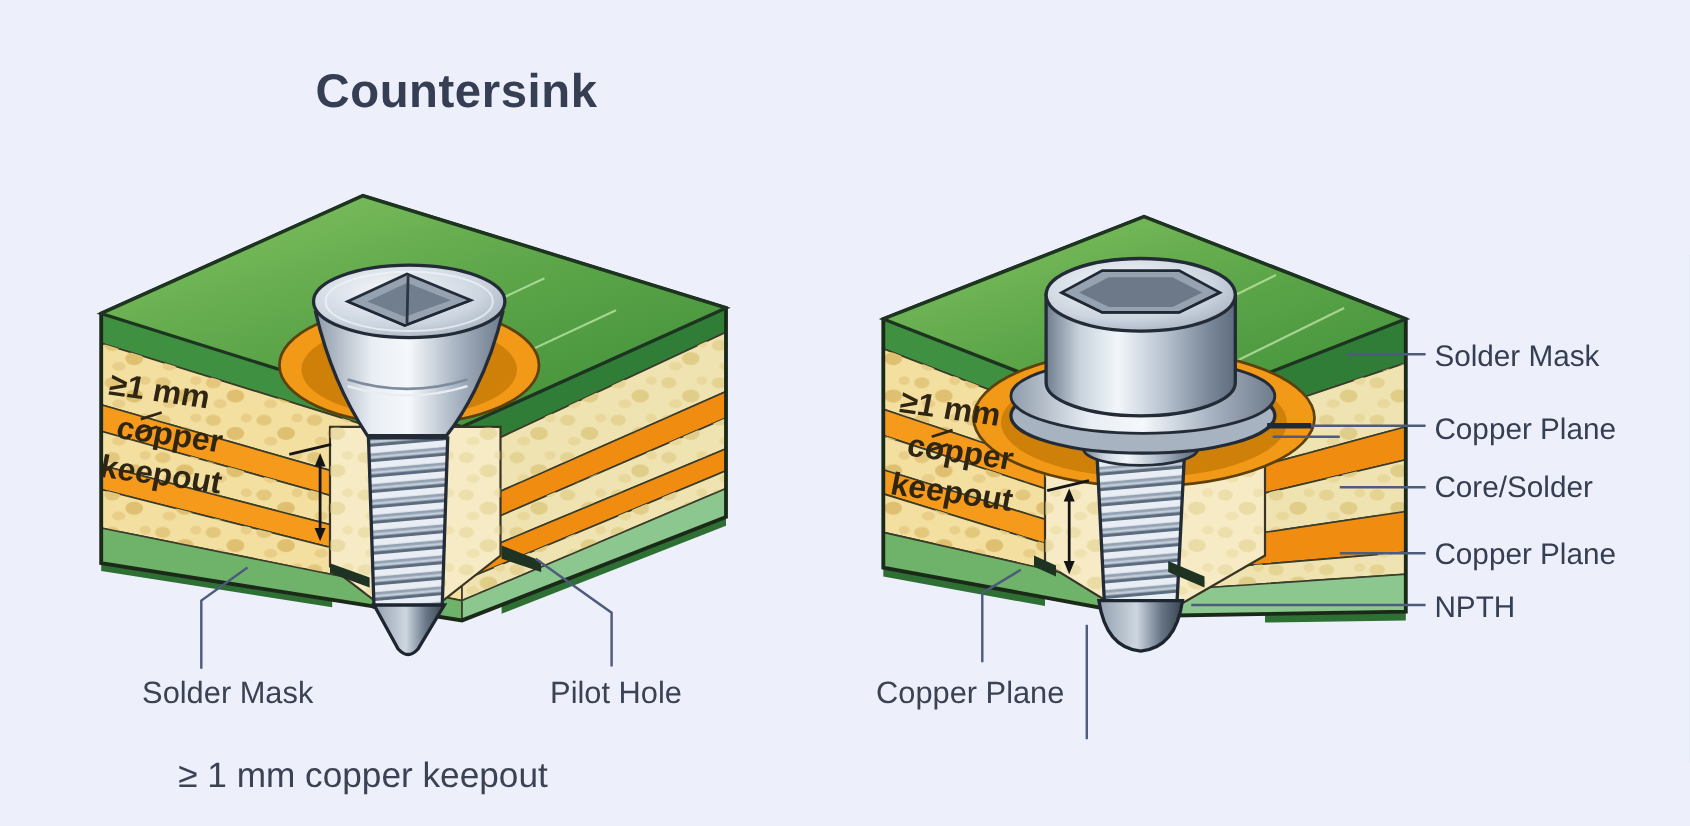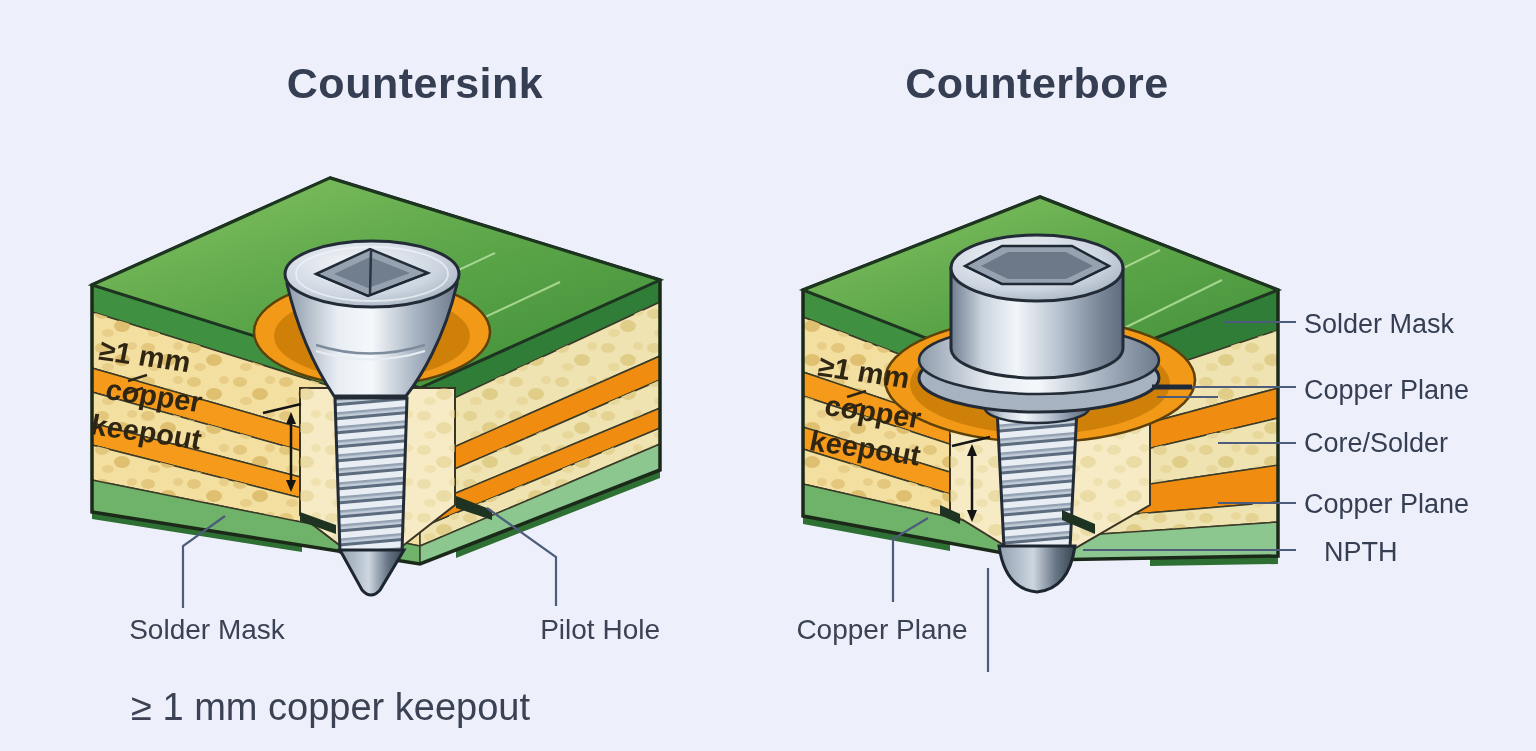--- a/index.html
+++ b/index.html
@@ -5,21 +5,21 @@
   html,body{margin:0;padding:0;background:#dfe4f2;}
   .stage{
     position:relative;width:1536px;height:751px;margin:0 auto;
     background:#edf0fa;overflow:hidden;
     font-family:Liberation Sans, sans-serif;
   }
   .stage svg{position:absolute;left:0;top:0;}
   .txt{position:absolute;color:#3b4254;line-height:1.15;}
   .title{font-size:43px;font-weight:700;color:#353e52;letter-spacing:.5px;text-align:center;}
   .lbl{font-size:28px;text-align:center;white-space:nowrap;}
-  .caption{font-size:38px;text-align:right;white-space:nowrap;}
+  .caption{font-size:32px;text-align:center;white-space:nowrap;}
   .side-lbl{font-size:27px;text-align:left;white-space:nowrap;color:#353e52;}
   .keepout{
     font-size:29px;font-weight:600;color:#2f2513;line-height:1.3;
     transform:rotate(8deg) skewX(-3deg);transform-origin:left top;white-space:nowrap;
   }
   .keepout span{display:block;}
   .keepout .ind1{margin-left:14px;}
   .keepout .ind2{margin-left:6px;}
 </style>
 </head>
@@ -243,38 +243,37 @@
     <polyline points="1152,387 1296,387"></polyline>
     <polyline points="1157,397 1218,397"></polyline>
     <polyline points="1218,443 1296,443"></polyline>
     <polyline points="1218,503 1296,503"></polyline>
     <polyline points="1083,550 1296,550"></polyline>
   </g>
   <path d="M1152,387 L1192,387" stroke="#1e2a3a" stroke-width="5"></path>
 </svg>
 
 <div class="txt title" style="left:215px;top:59px;width:400px;">Countersink</div>
-<div class="txt title" style="left:837px;top:59px;width:400px;">Counterbore</div>
 
 <div class="txt keepout" style="left:103px;top:332px;">
   <span>≥1 mm</span>
   <span class="ind1">copper</span>
   <span class="ind2">keepout</span>
 </div>
 <div class="txt keepout" style="left:822px;top:348px;">
   <span>≥1 mm</span>
   <span class="ind1">copper</span>
   <span class="ind2">keepout</span>
 </div>
 
 <div class="txt lbl" style="left:107px;top:614px;width:200px;">Solder Mask</div>
-<div class="txt lbl" style="left:460px;top:614px;width:200px;text-align:right;">Pilot Hole</div>
+<div class="txt lbl" style="left:460px;top:614px;width:200px;">Pilot Hole</div>
 <div class="txt caption" style="left:130px;top:686px;width:400px;">≥ 1 mm copper keepout</div>
 
 <div class="txt lbl" style="left:782px;top:614px;width:200px;">Copper Plane</div>
 
 <div class="txt side-lbl" style="left:1304px;top:309px;">Solder Mask</div>
 <div class="txt side-lbl" style="left:1304px;top:375px;">Copper Plane</div>
 <div class="txt side-lbl" style="left:1304px;top:428px;">Core/Solder</div>
 <div class="txt side-lbl" style="left:1304px;top:489px;">Copper Plane</div>
-<div class="txt side-lbl" style="left:1304px;top:537px;margin-left:20px;">NPTH</div>
+<div class="txt side-lbl" style="left:1304px;top:537px;">NPTH</div>
 
 </div>
 
 </body></html>

